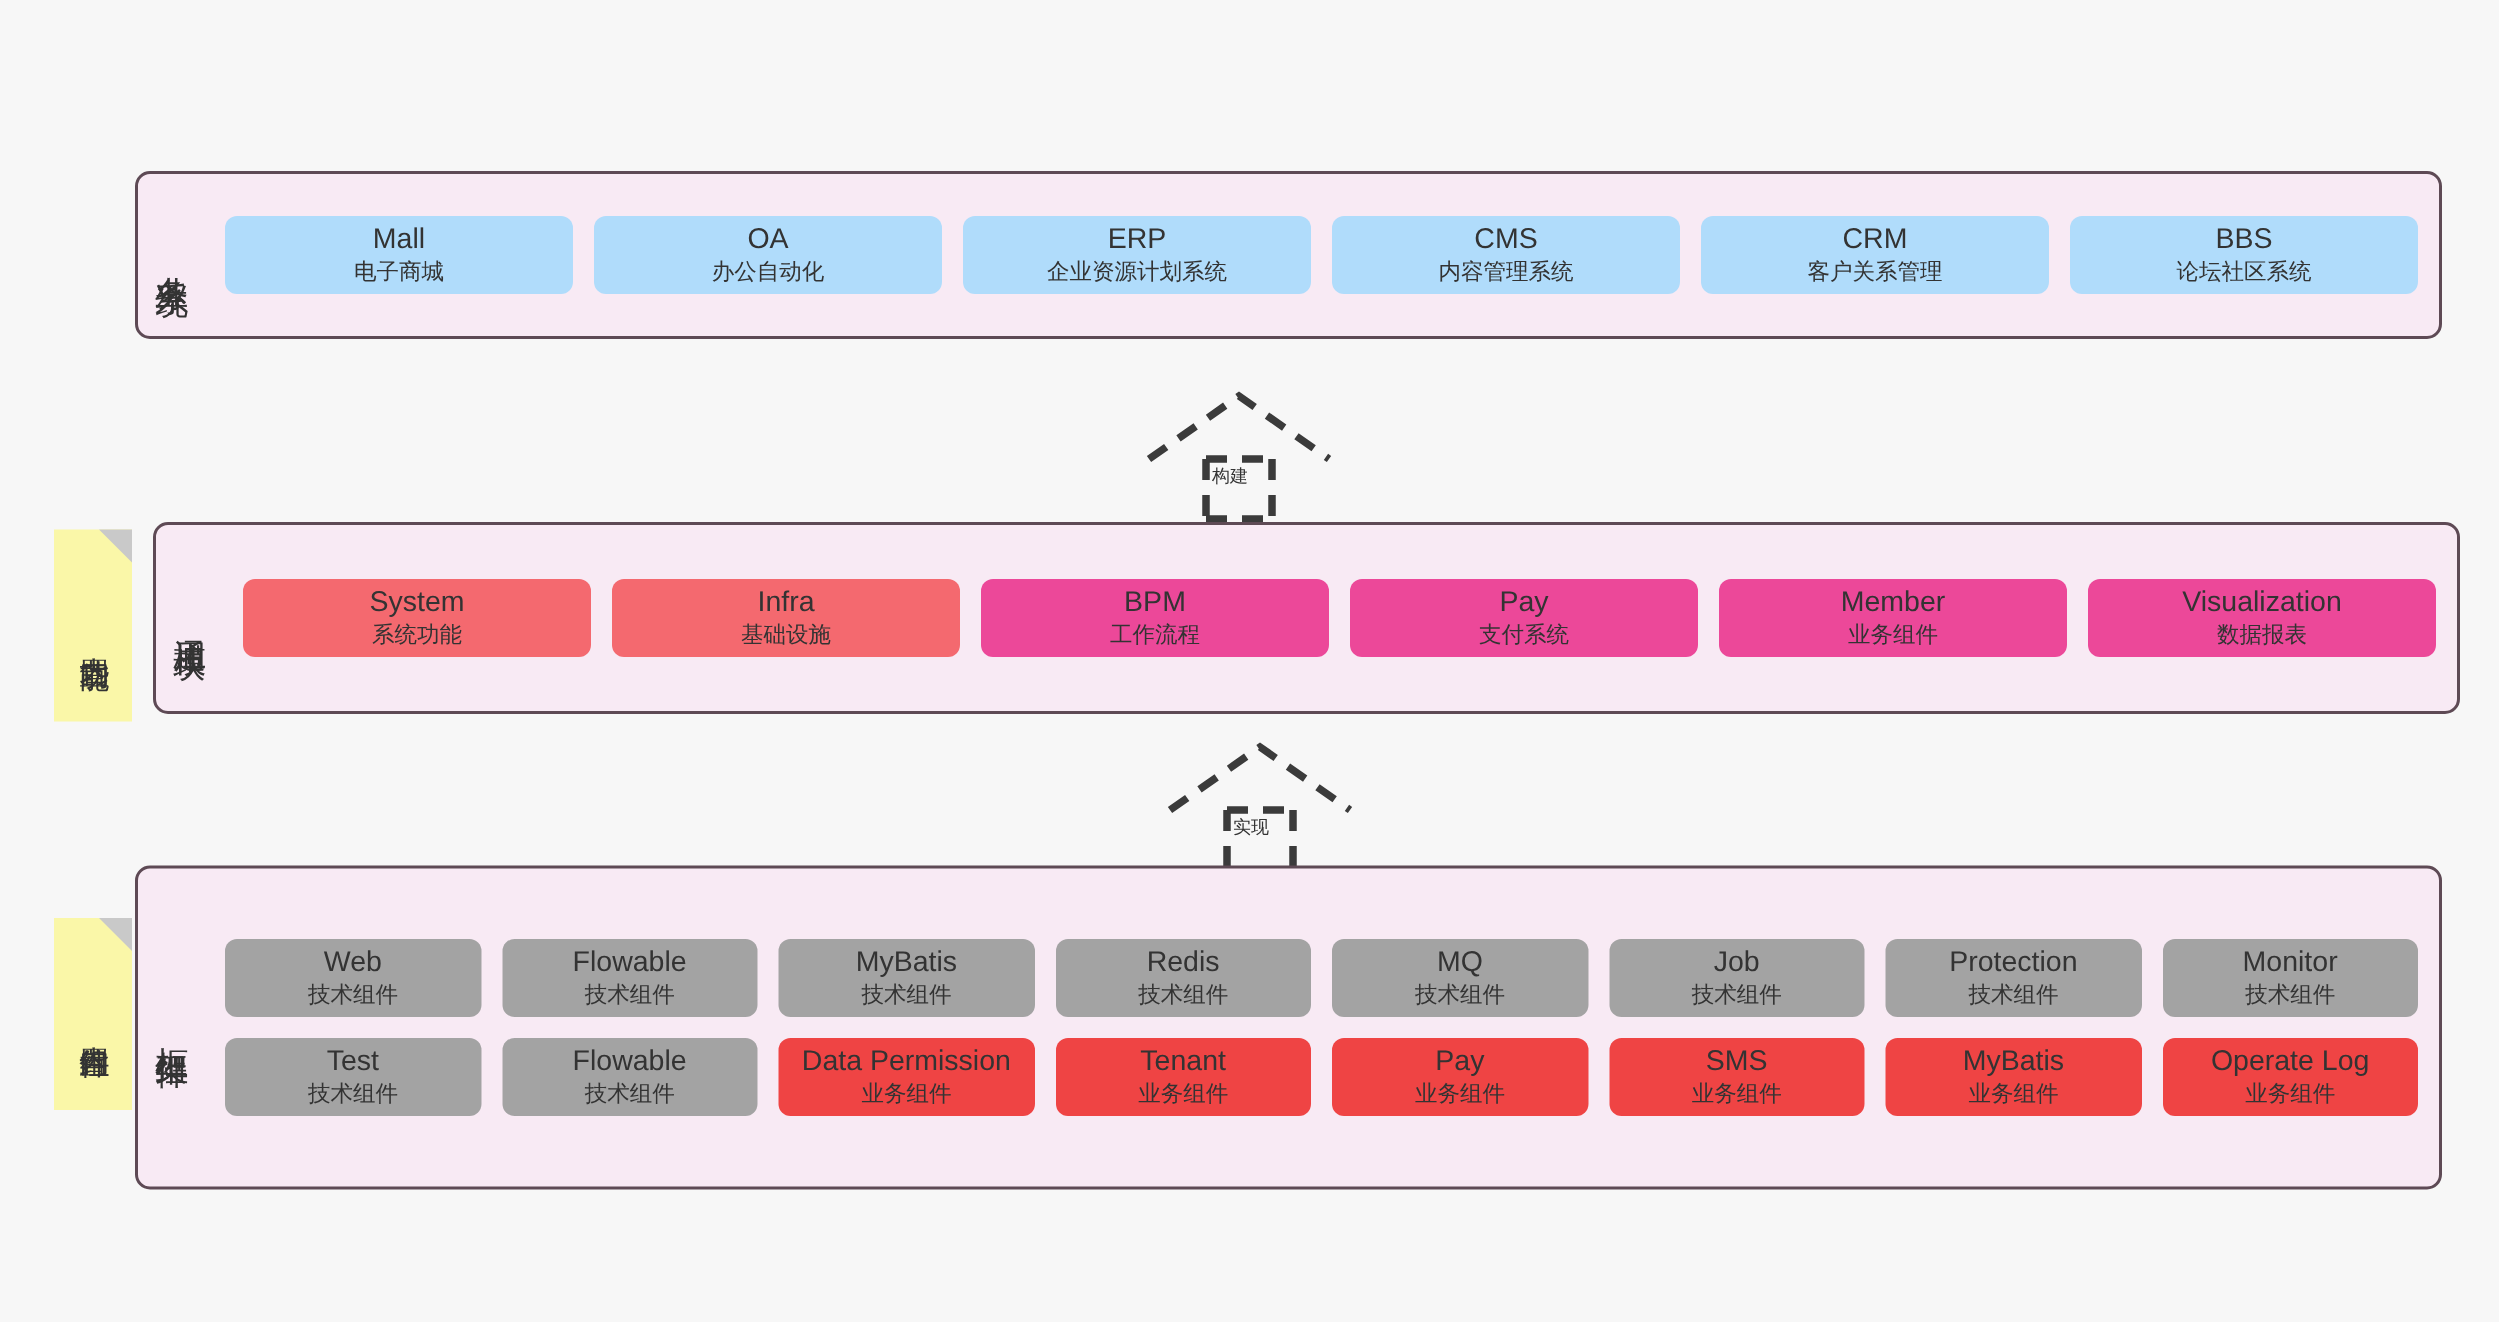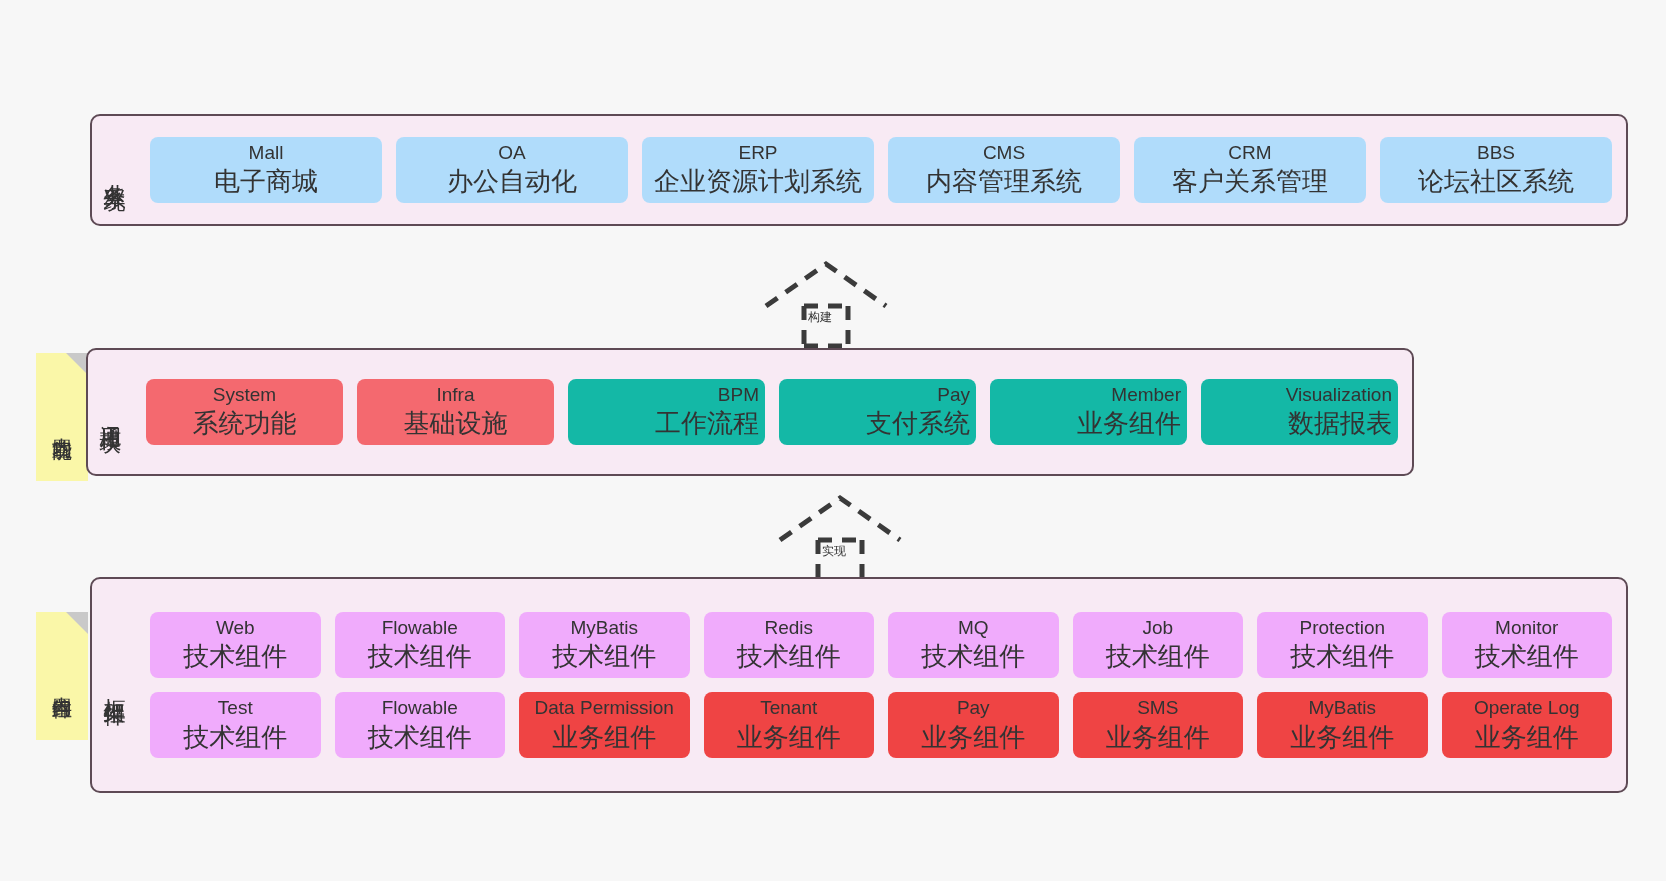--- a/index.html
+++ b/index.html
@@ -64,26 +64,26 @@
     flex-direction: column;
     align-items: center;
     justify-content: center;
     text-align: center;
     color: #333333;
     font-size: 19px;
     line-height: 1.30;
     padding: 4px 6px;
   }
   .card .en { font-size: 19px; }
-  .card .cn { font-size: 26px; font-family: Liberation Serif, serif; }
+  .card .cn { font-size: 15px; font-family: Liberation Serif, serif; }
 
   .c-blue       { background: #B0DCFB; }
   .c-red-strong { background: #F4696F; }
-  .c-red-soft   { background: #14b8a6; align-items: flex-end; }
-  .c-green-strong { background: #f0abfc; }
+  .c-red-soft   { background: #ec4899; }
+  .c-green-strong { background: #a3a3a3; }
   .c-green-soft   { background: #ef4444; }
 
   
   .sticky {
     position: absolute;
     box-sizing: border-box;
     background: #FAF7A8;
     display: flex;
     align-items: center;
     justify-content: center;
@@ -165,21 +165,21 @@
     <polyline points="46,88 90,88" fill="none" stroke="#3B3B3B" stroke-width="5" stroke-dasharray="14,10"></polyline>
   </svg>
   <span class="arrow-label" style="left:50px; top:37px;">构建</span>
 </div>
 
 <div class="sticky" style="left:36px; top:353px; width:52px; height:128px;">
   <span class="fold"></span>
   <span>内置功能</span>
 </div>
 
-<div class="layer" id="layer-common-module" style="left:86px; top:348px; width:1328px; height:128px;">
+<div class="layer" id="layer-common-module" style="left:102px; top:348px; width:1538px; height:128px;">
   <div class="layer-title">通用模块</div>
   <div class="layer-body">
     <div class="row">
       <div class="card c-red-strong">
         <span class="en">System</span>
         <span class="cn">系统功能</span>
       </div>
       <div class="card c-red-strong">
         <span class="en">Infra</span>
         <span class="cn">基础设施</span>

